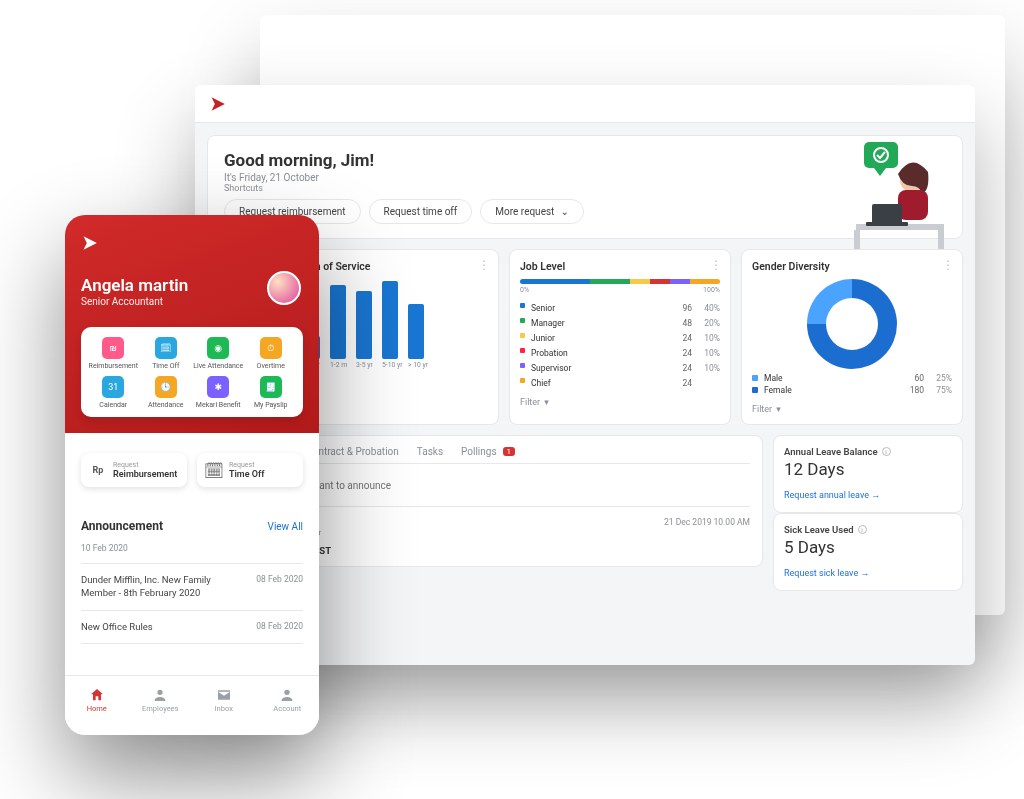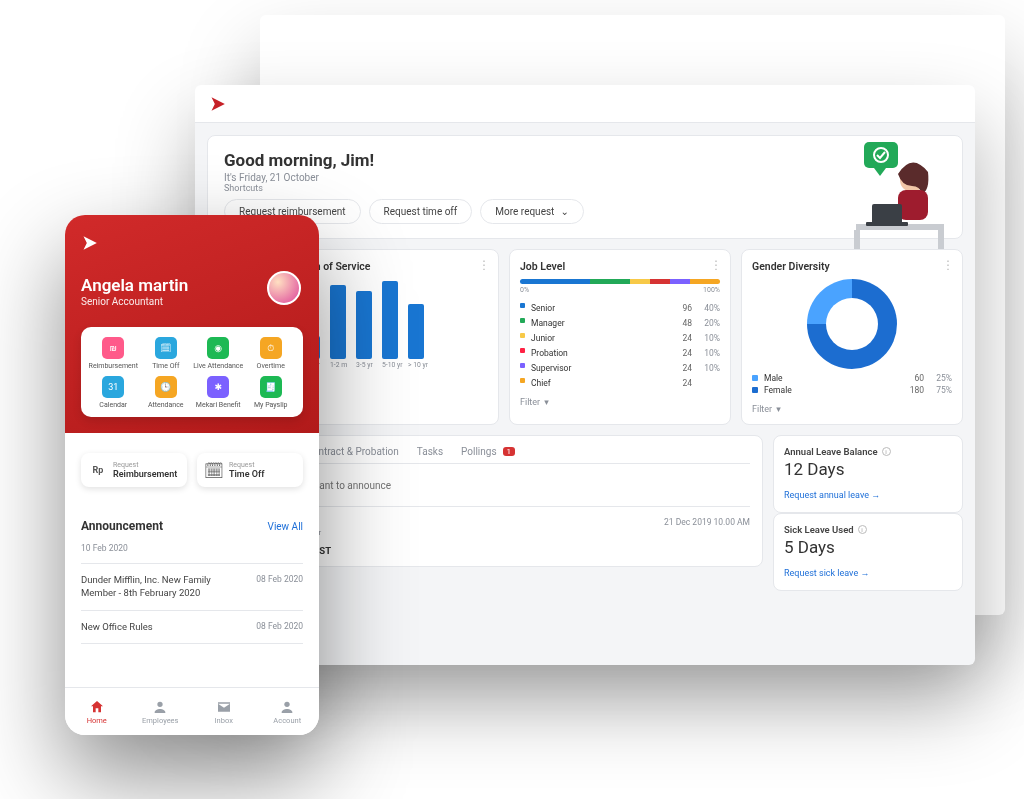--- a/index.html
+++ b/index.html
@@ -113,21 +113,21 @@
   .reqbtn .tx .m{font-size:9px;font-weight:600}
 
   .ph-body{padding:82px 16px 0 16px}
   .ann-head{display:flex;justify-content:space-between;align-items:center;margin-top:4px}
   .ann-head .t{font-size:12px;font-weight:700}
   .ann-head .va{font-size:10px;color:var(--link);cursor:pointer}
   .ann-item{display:flex;justify-content:space-between;align-items:flex-start;padding:10px 0;border-bottom:1px solid var(--border)}
   .ann-item .txt{font-size:9.5px;color:#444;max-width:150px;line-height:1.35}
   .ann-item .d{font-size:8.5px;color:var(--muted);white-space:nowrap}
 
-  .tabbar{position:absolute;bottom:0;left:0;right:0;height:48px;border-top:1px solid var(--border);background:#fff;display:flex}
+  .tabbar{position:absolute;bottom:12px;left:0;right:0;height:48px;border-top:1px solid var(--border);background:#fff;display:flex}
   .tab{flex:1;display:flex;flex-direction:column;align-items:center;justify-content:center;gap:1px;font-size:7.5px;color:#9aa0a8;cursor:pointer}
   .tab.active{color:var(--red2)}
   .tab svg{width:16px;height:16px}
 
   .info-ic{width:9px;height:9px;border-radius:50%;border:1px solid #bbb;display:inline-flex;align-items:center;justify-content:center;font-size:6px;color:#bbb}
 </style>
 </head>
 <body>
 
 <div class="stage">

